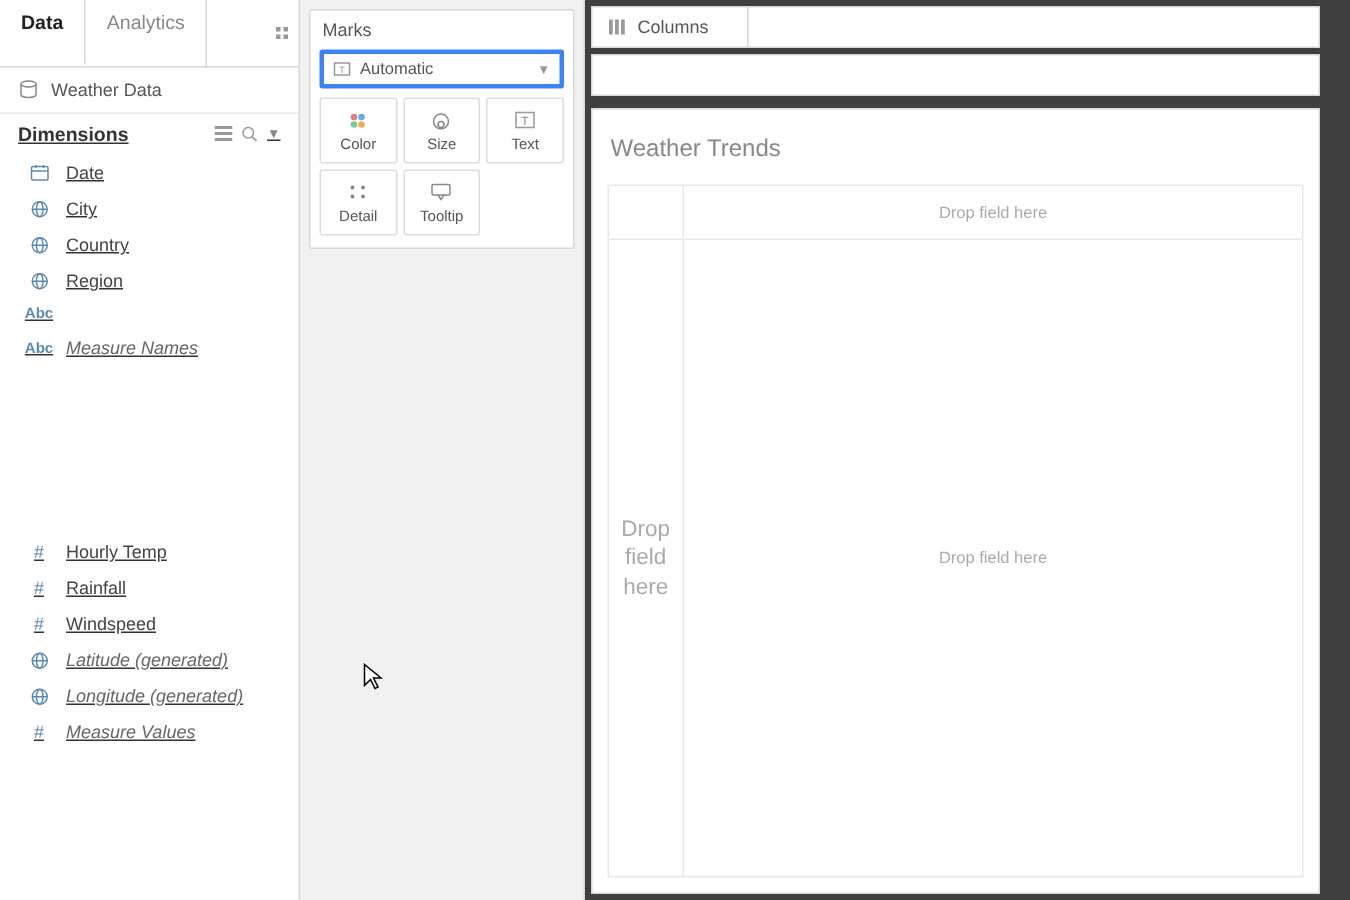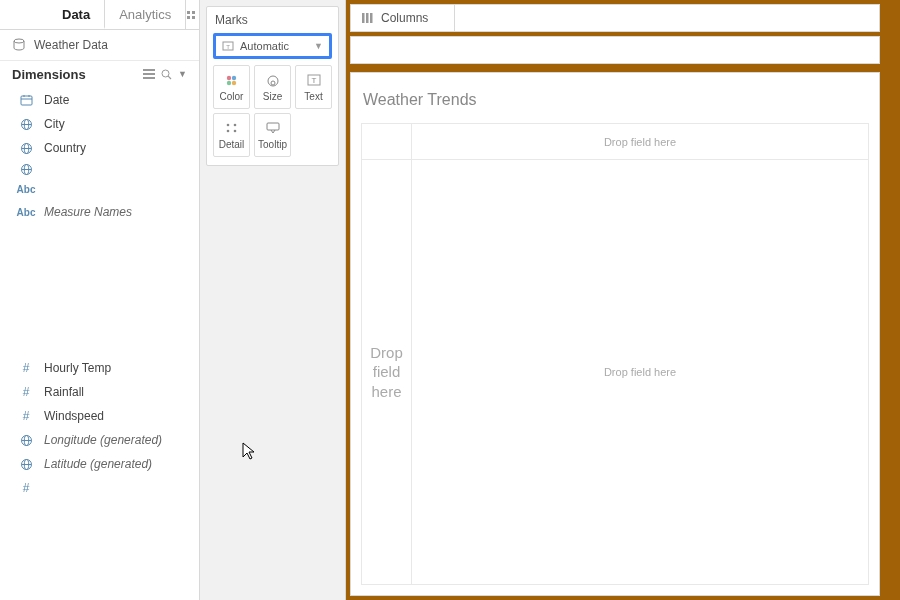--- a/index.html
+++ b/index.html
@@ -17,22 +17,21 @@
   .data-pane {
     width: 200px;
     background: #fff;
     border-right: 1px solid #d8d8d8;
     display: flex;
     flex-direction: column;
   }
   .data-tabs {
     display: flex;
     border-bottom: 1px solid #d8d8d8;
-    height: 30px;
-    padding-left: 48px;
+    height: 45px;
   }
   .data-tab {
     padding: 7px 14px;
     font-size: 13px;
     color: #555;
     cursor: pointer;
     border-right: 1px solid #d8d8d8;
   }
   .data-tab.active {
     font-weight: 600;
@@ -69,26 +68,26 @@
     font-size: 12px;
     color: #444;
     cursor: grab;
     line-height: 1.5;
   }
   .field-item .fname { flex:1; }
   .field-item.italic .fname { font-style: italic; color:#666; }
   .type-ico { width: 16px; display:flex; justify-content:center; color:#5b8ab0; font-size:11px;}
   .measures-block { margin-top: auto; border-top:0; }
   .measures-block .section-header { padding-top: 8px; }
-  .data-body { flex:1; display:flex; flex-direction:column; overflow:hidden;}
+  .data-body { flex:1; display:flex; flex-direction:column; overflow:hidden;text-decoration:underline;}
   .dimensions-block { flex: 0 0 auto; }
   .dim-spacer { flex:1; }
   
   .marks-pane {
-    width: 146px;
+    width: 190px;
     background: #f1f1f1;
     border-right: 1px solid #d8d8d8;
     padding: 6px;
   }
   .marks-card {
     background: #fff;
     border: 1px solid #d8d8d8;
     border-radius: 2px;
     padding: 4px 6px 8px 6px;
   }
@@ -126,21 +125,21 @@
     justify-content: center;
     gap: 3px;
     cursor: pointer;
     font-size: 10px;
     color: #555;
   }
   .mark-ico { height:16px; display:flex; align-items:center; justify-content:center; }
   
   .canvas-pane {
     flex: 1;
-    background: #a16207;
+    background: #404040;
     display: flex;
     flex-direction: column;
     padding: 4px 20px 4px 4px;
   }
   .shelf-row {
     display: flex;
     align-items: stretch;
     margin-bottom: 4px;
     height: 28px;
   }
@@ -289,20 +288,21 @@
             <span class="fname">Country</span>
           </div>
           <div class="field-item">
             <span class="type-ico">
               <svg width="13" height="13" viewBox="0 0 13 13">
                 <circle cx="6.5" cy="6.5" r="5" fill="none" stroke="#5b8ab0"></circle>
                 <ellipse cx="6.5" cy="6.5" rx="2.2" ry="5" fill="none" stroke="#5b8ab0"></ellipse>
                 <line x1="1.5" y1="6.5" x2="11.5" y2="6.5" stroke="#5b8ab0"></line>
               </svg>
             </span>
+            <span class="fname">Region</span>
           </div>
           <div class="field-item">
             <span class="type-ico">
               <span style="color:#5b8ab0;font-size:10px;font-weight:600;">Abc</span>
             </span>
           </div>
           <div class="field-item italic">
             <span class="type-ico">
               <span style="color:#5b8ab0;font-size:10px;font-weight:600;">Abc</span>
             </span>
@@ -334,36 +334,37 @@
             <span class="fname">Windspeed</span>
           </div>
           <div class="field-item italic">
             <span class="type-ico">
               <svg width="13" height="13" viewBox="0 0 13 13">
                 <circle cx="6.5" cy="6.5" r="5" fill="none" stroke="#5b8ab0"></circle>
                 <ellipse cx="6.5" cy="6.5" rx="2.2" ry="5" fill="none" stroke="#5b8ab0"></ellipse>
                 <line x1="1.5" y1="6.5" x2="11.5" y2="6.5" stroke="#5b8ab0"></line>
               </svg>
             </span>
-            <span class="fname">Longitude (generated)</span>
+            <span class="fname">Latitude (generated)</span>
           </div>
           <div class="field-item italic">
             <span class="type-ico">
               <svg width="13" height="13" viewBox="0 0 13 13">
                 <circle cx="6.5" cy="6.5" r="5" fill="none" stroke="#5b8ab0"></circle>
                 <ellipse cx="6.5" cy="6.5" rx="2.2" ry="5" fill="none" stroke="#5b8ab0"></ellipse>
                 <line x1="1.5" y1="6.5" x2="11.5" y2="6.5" stroke="#5b8ab0"></line>
               </svg>
             </span>
-            <span class="fname">Latitude (generated)</span>
+            <span class="fname">Longitude (generated)</span>
           </div>
           <div class="field-item italic">
             <span class="type-ico">
               <span style="color:#5b8ab0;font-size:12px;font-weight:500;">#</span>
             </span>
+            <span class="fname">Measure Values</span>
           </div>
         </div>
     </div>
   </div>
 </div>
 
 <div class="marks-pane">
   <div class="marks-card">
     <div class="marks-title">Marks</div>
     <div class="mark-type-select">

